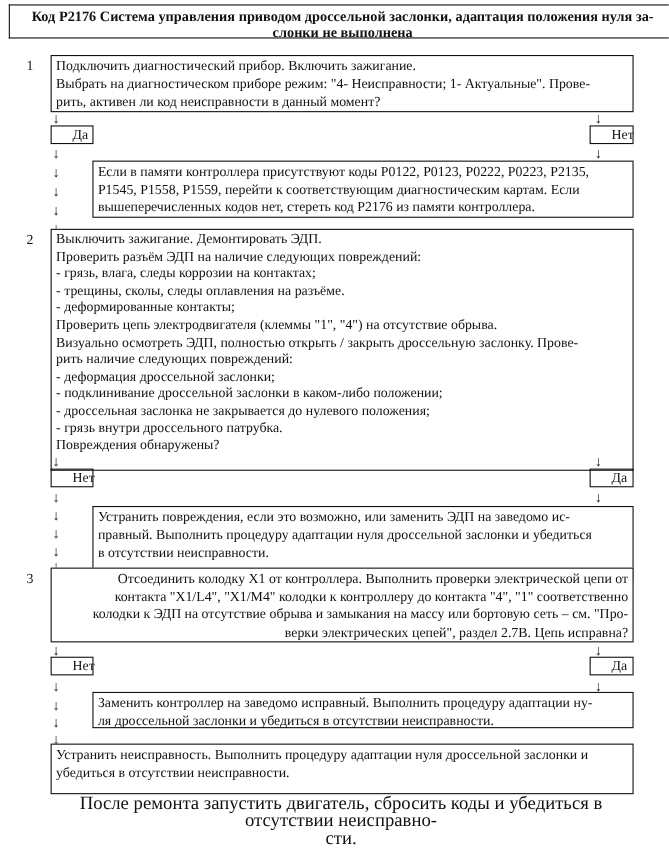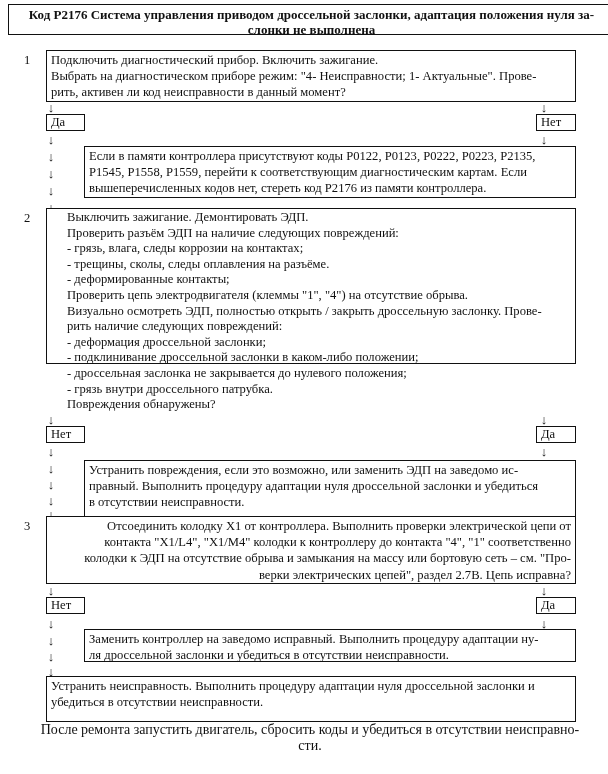--- a/index.html
+++ b/index.html
@@ -7,22 +7,22 @@
       width: 608px; height: 774px; position: relative; overflow: hidden;
       font-family: "Liberation Serif", serif; color: #111111; font-size: 12.6px;
     }
     .box { position: absolute; border: 1.5px solid #111; box-sizing: border-box; background: #fff; }
     .title-box { left: 8px; top: 4px; width: 606px; height: 31px; border-width: 1.5px; border-right: none; }
     .title { position: absolute; left: 0; right: 0; top: 2px; text-align: center; font-weight: bold; font-size: 13px; line-height: 15px; padding: 0 4px; }
     .stepnum { position: absolute; left: 24px; font-size: 12.6px; }
     .txt { padding: 1px 4px 0 4px; line-height: 16.2px; white-space: normal; font-family: Liberation Serif, serif; }
     .txt div { white-space: nowrap; }
     .arrow { position: absolute; font-size: 13px; line-height: 13px; width: 10px; text-align: center; }
-    .yn { position: absolute; border: 1.5px solid #111; box-sizing: border-box; height: 17px; line-height: 14px; padding-left: 4px; font-size: 12.6px; }
-    .footer { position: absolute; left: 40px; width: 540px; top: 722px; text-align: center; line-height: 16px; font-size: 14px; }
+    .yn { position: absolute; border: 1.5px solid #111; box-sizing: border-box; height: 17px; line-height: 14px; padding-left: 19px; font-size: 12.6px; }
+    .footer { position: absolute; left: 40px; width: 540px; top: 722px; text-align: center; line-height: 16px; font-size: 17px; }
   </style>
 </head>
 <body>
 
 <div class="box title-box">
   <div class="title">
     <div>Код P2176 Система управления приводом дроссельной заслонки, адаптация положения нуля за-</div>
     <div>слонки не выполнена</div>
   </div>
 </div>
@@ -47,21 +47,21 @@
 <span class="arrow" style="left:539px; top:133px;">↓</span>
 <div class="box" style="left:84px; top:146px; width:492px; height:52px;">
   <div class="txt">
     <div>Если в памяти контроллера присутствуют коды P0122, P0123, P0222, P0223, P2135,</div>
     <div>P1545, P1558, P1559, перейти к соответствующим диагностическим картам. Если</div>
     <div>вышеперечисленных кодов нет, стереть код P2176 из памяти контроллера.</div>
   </div>
 </div>
 
 <div class="stepnum" style="top:211px;">2</div>
-<div class="box" style="left:46px; top:208px; width:530px; height:156px;padding-left:16px;">
+<div class="box" style="left:46px; top:208px; width:530px; height:220px;">
   <div class="txt" style="line-height:15.6px;">
     <div>Выключить зажигание. Демонтировать ЭДП.</div>
     <div>Проверить разъём ЭДП на наличие следующих повреждений:</div>
     <div>- грязь, влага, следы коррозии на контактах;</div>
     <div>- трещины, сколы, следы оплавления на разъёме.</div>
     <div>- деформированные контакты;</div>
     <div>Проверить цепь электродвигателя (клеммы "1", "4") на отсутствие обрыва.</div>
     <div>Визуально осмотреть ЭДП, полностью открыть / закрыть дроссельную заслонку. Прове-</div>
     <div>рить наличие следующих повреждений:</div>
     <div>- деформация дроссельной заслонки;</div>

